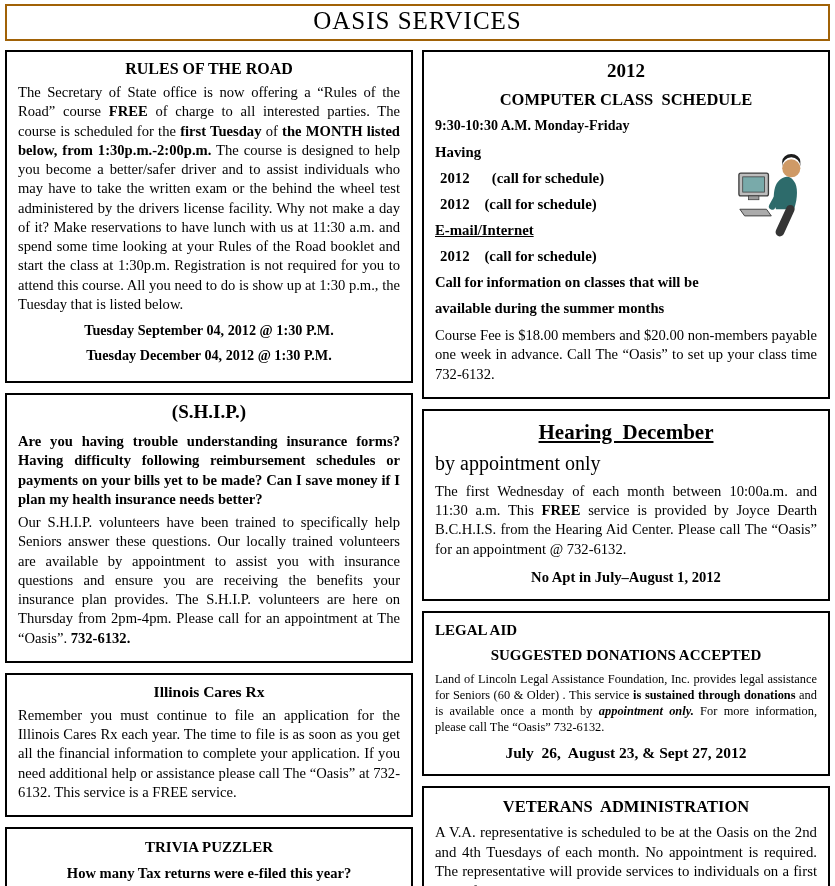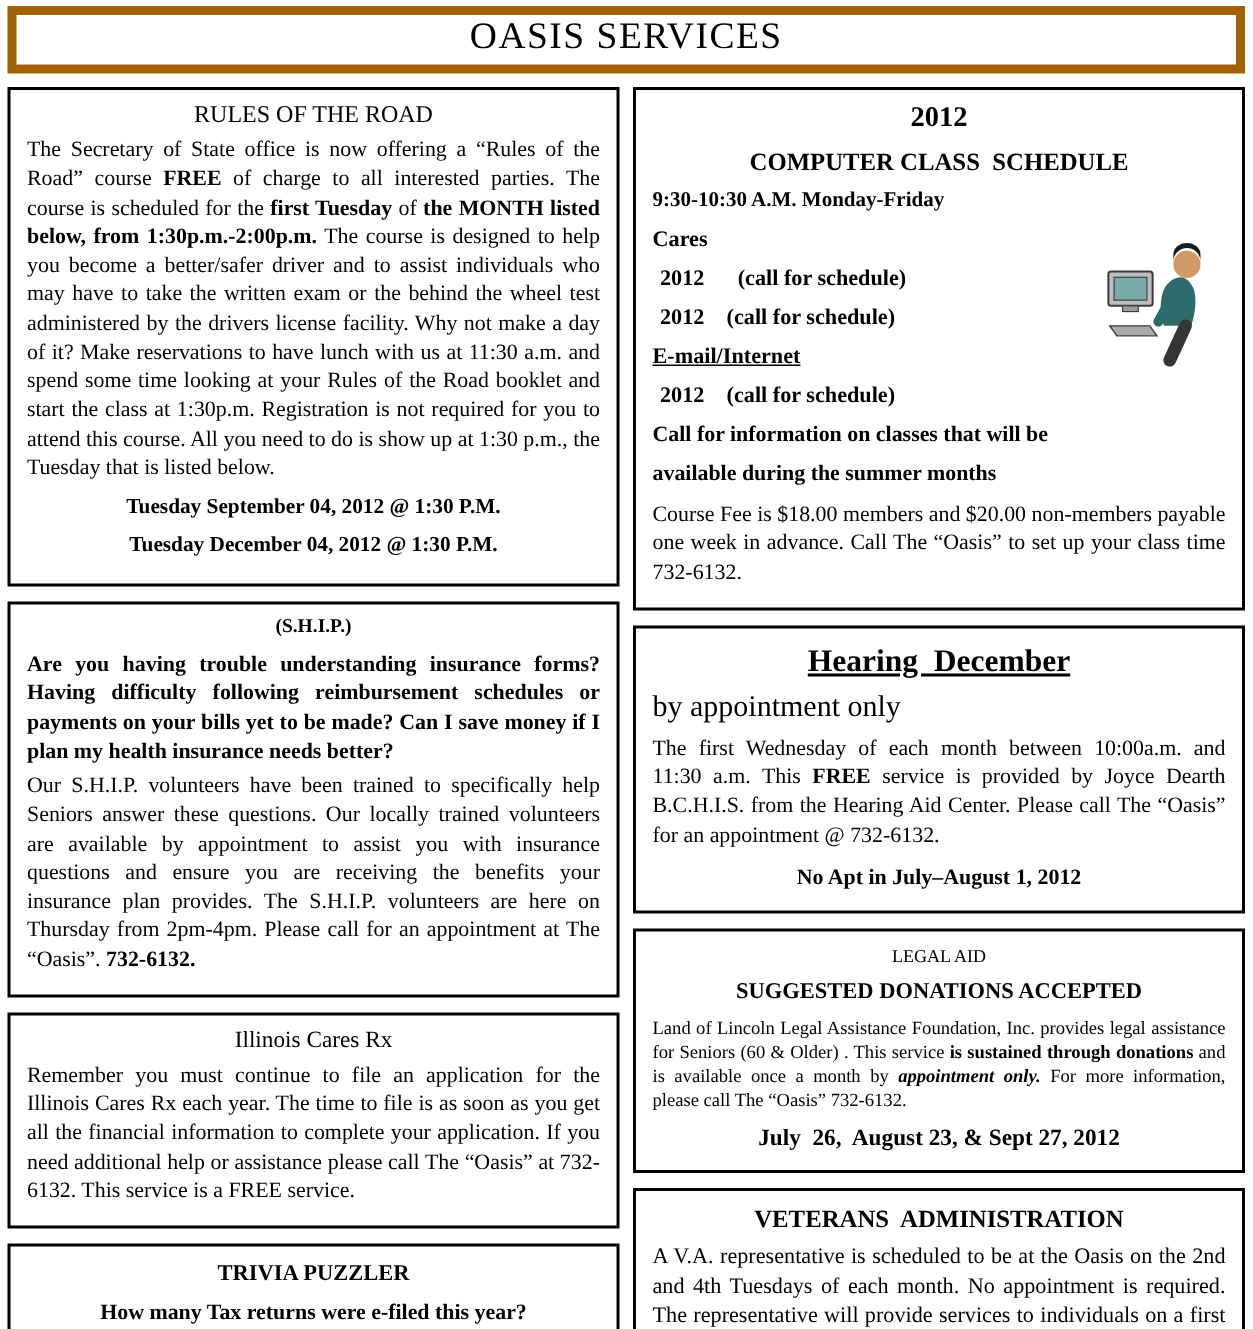--- a/index.html
+++ b/index.html
@@ -3,55 +3,55 @@
 <meta charset="utf-8">
 <style>
   html, body { margin:0; padding:0; background:#ffffff; }
   body {
     width:835px; min-height:886px;
     font-family:"Liberation Serif","DejaVu Serif",serif;
     color:#000;
   }
   .header-box {
     margin:4px 5px 9px 5px;
-    border:6px solid #a16207;
+    border:2px solid #a16207;
     text-align:center;
     font-size:25px;
     padding:1px 0 4px 0;
     letter-spacing:1px;
   }
   .columns { display:flex; gap:9px; margin:0 5px; align-items:flex-start; }
   .col { flex:1 1 0; min-width:0; }
   .box { border:2px solid #000; padding:6px 11px 9px 11px; margin-bottom:10px; background:#fff; }
-  .sec-title { margin:2px 0 5px 0; text-align:center; font-size:16px; font-weight:normal; }
+  .sec-title { margin:2px 0 5px 0; text-align:center; font-size:16px; font-weight:bold; }
   .para { margin:4px 0; text-align:justify; font-size:14.6px; line-height:1.32; }
   .underline { text-decoration:underline; }
   .date-line { text-align:center; font-weight:bold; font-size:14.2px; margin:8px 0; }
 
   
-  .ship-sub { text-align:center; font-weight:bold; font-size:13px; margin:0 0 9px 0; }
+  .ship-sub { text-align:center; font-weight:bold; font-size:19px; margin:0 0 9px 0; }
   .ship-q { font-weight:bold; }
 
   
   .cc-year { text-align:center; font-weight:bold; font-size:19px; margin:2px 0 8px 0; }
   .cc-title { text-align:center; font-weight:bold; font-size:16.5px; margin:0 0 8px 0; white-space:pre-wrap; }
   .cc-time { font-weight:bold; font-size:14px; margin:0 0 10px 0; }
   .cc-content { position:relative; }
   .cc-label { font-weight:bold; font-size:14.8px; margin:7px 0; }
   .cc-row { font-weight:bold; font-size:14.8px; margin:9px 0 9px 5px; white-space:pre-wrap; }
   .cc-note { font-weight:bold; font-size:14.6px; margin:9px 0; }
   .cc-clipart { position:absolute; top:6px; right:0; width:80px; }
 
   
   .hs-title { text-align:center; font-weight:bold; font-size:21px; text-decoration:underline; margin:3px 0 7px 0; white-space:pre-wrap; }
   .hs-sub { text-align:left; font-size:20px; margin:0 0 7px 0; }
   .hs-note { text-align:center; font-weight:bold; font-size:14.6px; margin:10px 0 4px 0; }
 
   
-  .la-title { text-align:center; font-weight:normal; font-size:12px; margin:3px 0 8px 0; }
+  .la-title { text-align:left; font-weight:bold; font-size:15px; margin:3px 0 8px 0; }
   .la-sub { text-align:center; font-weight:bold; font-size:15px; margin:0 0 7px 0; }
   .la-body { text-align:justify; font-size:12.4px; line-height:1.3; margin:0; }
   .la-dates { text-align:center; font-weight:bold; font-size:15.5px; margin:9px 0 3px 0; white-space:pre-wrap; }
 
   
   .va-title { text-align:center; font-weight:bold; font-size:16.5px; margin:3px 0 6px 0; white-space:pre-wrap; }
 
   
   .tr-title { text-align:center; font-weight:bold; font-size:15px; margin:4px 0 9px 0; }
   .tr-line { text-align:center; font-weight:bold; font-size:14.6px; margin:9px 0; }
@@ -96,21 +96,21 @@
     </div>
 
     <div class="col">
 
       <section class="box">
         <div class="cc-year">2012</div>
         <div class="cc-title">COMPUTER CLASS  SCHEDULE</div>
         <div class="cc-time">9:30-10:30 A.M. Monday-Friday</div>
 
         <div class="cc-content">
-          <div class="cc-label">Cares</div>
+          <div class="cc-label">Having</div>
           <div class="cc-row">2012      (call for schedule)</div>
           <div class="cc-row">2012    (call for schedule)</div>
           <div class="cc-label underline">E-mail/Internet</div>
           <div class="cc-row">2012    (call for schedule)</div>
           <div class="cc-note">Call for information on classes that will be</div>
           <div class="cc-note">available during the summer months</div>
 
           <div class="cc-clipart">
             <svg viewBox="0 0 84 92" width="80" height="88" aria-hidden="true">
               <g>

